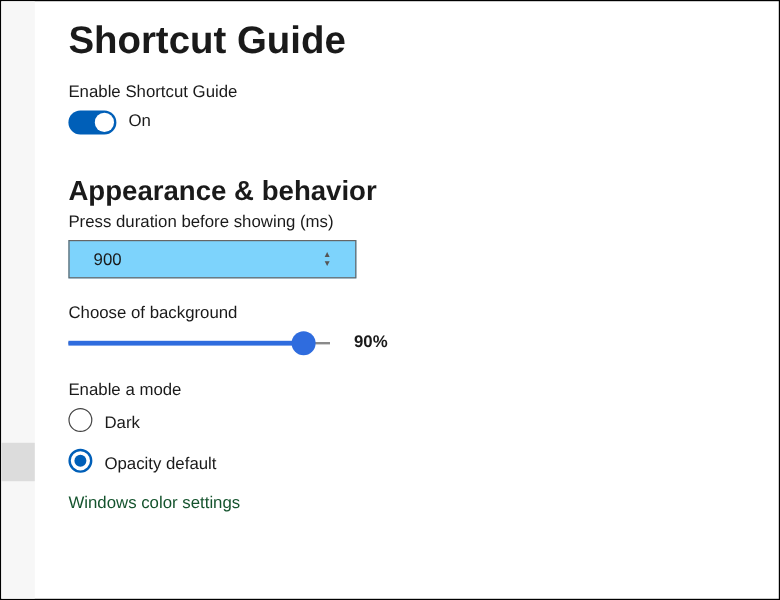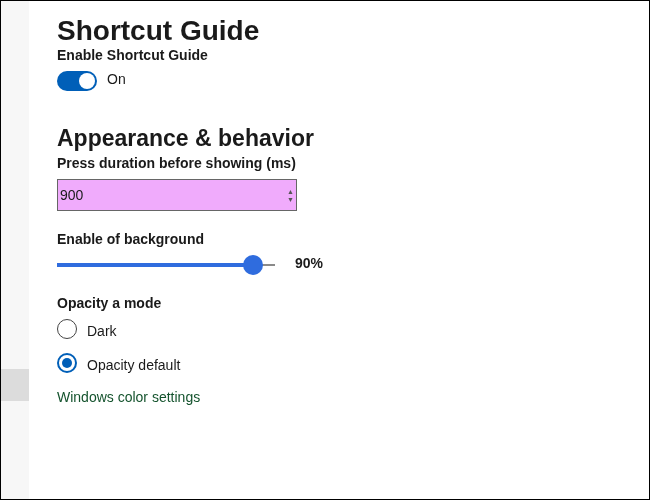--- a/index.html
+++ b/index.html
@@ -28,27 +28,27 @@
     top: 368px;
     width: 28px;
     height: 32px;
     background: #dcdcdc;
   }
   .content {
     margin-left: 28px;
     padding: 14px 28px 18px 28px;
   }
   h1.page-title {
-    font-size: 28px;
+    font-size: 32px;
     font-weight: 700;
+    margin-bottom: 16px;
   }
   .setting-label {
     font-size: 14px;
     margin-bottom: 8px;
-    font-weight: bold;
   }
   .toggle-row {
     display: flex;
     gap: 10px;
     margin-bottom: 34px;
   }
   .toggle {
     width: 40px;
     height: 20px;
     border-radius: 10px;
@@ -75,25 +75,25 @@
   }
   .field {
     margin-bottom: 20px;
   }
   .spinner {
     display: flex;
     align-items: center;
     width: 240px;
     height: 32px;
     border: 1px solid #666;
-    padding: 0 2px;
+    padding: 0 20px;
     font-size: 14px;
     position: relative;
     cursor: text;
-    background: #f0abfc;
+    background: #7dd3fc;
   }
   .spinner-value {
     flex: 1;
   }
   .spinner-buttons {
     display: flex;
     flex-direction: column;
     justify-content: center;
     align-items: center;
     gap: 1px;
@@ -209,33 +209,33 @@
     <div class="spinner">
       <span class="spinner-value">900</span>
       <span class="spinner-buttons">
         <span>▲</span>
         <span>▼</span>
       </span>
     </div>
   </div>
 
   <div class="field">
-    <div class="setting-label">Enable of background</div>
+    <div class="setting-label">Choose of background</div>
     <div class="slider-wrap">
       <div class="slider">
         <div class="track-bg"></div>
         <div class="track-fill"></div>
         <div class="thumb"></div>
       </div>
       <div class="slider-value">90%</div>
     </div>
   </div>
 
   <div class="field" style="margin-bottom:10px;">
-    <div class="setting-label">Opacity a mode</div>
+    <div class="setting-label">Enable a mode</div>
     <div class="radio-group">
       <div class="radio-row">
         <div class="radio"></div>
         <span>Dark</span>
       </div>
       <div class="radio-row">
         <div class="radio selected"></div>
         <span>Opacity default</span>
       </div>
     </div>

